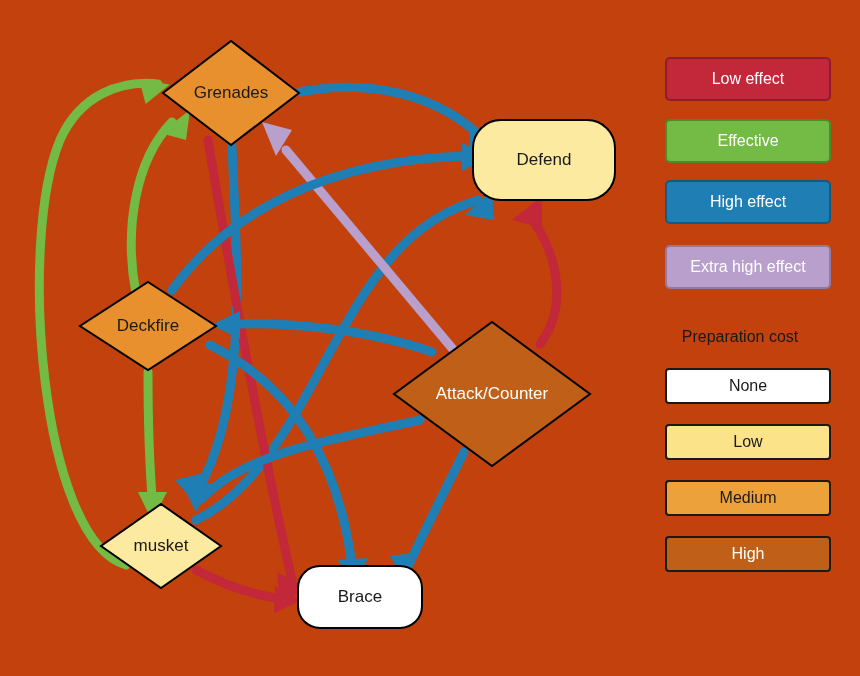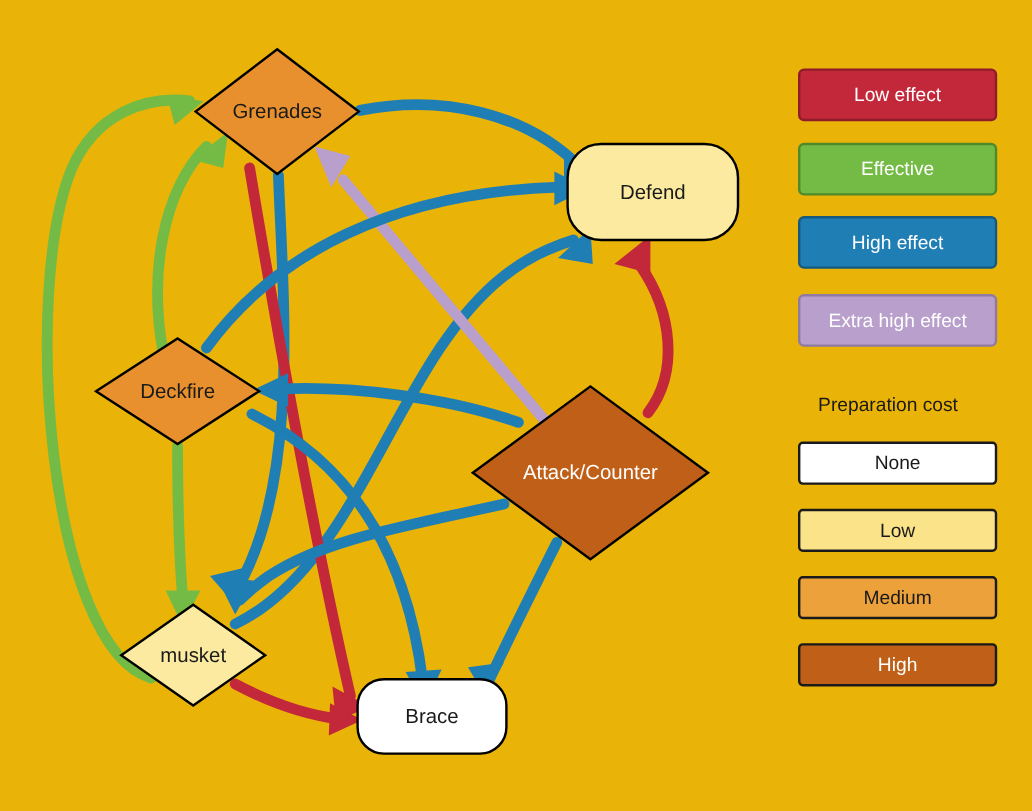--- a/index.html
+++ b/index.html
@@ -4,21 +4,21 @@
 <style>
   html, body {
     margin: 0;
     padding: 0;
     background: #ffffff;
   }
   #root {
     position: relative;
     width: 860px;
     height: 676px;
-    background: #eab308;
+    background: #c2410c;
     font-family: "Liberation Sans", sans-serif;
     overflow: hidden;
   }
   #diagram-svg {
     position: absolute;
     left: 0;
     top: 0;
     width: 860px;
     height: 676px;
   }

